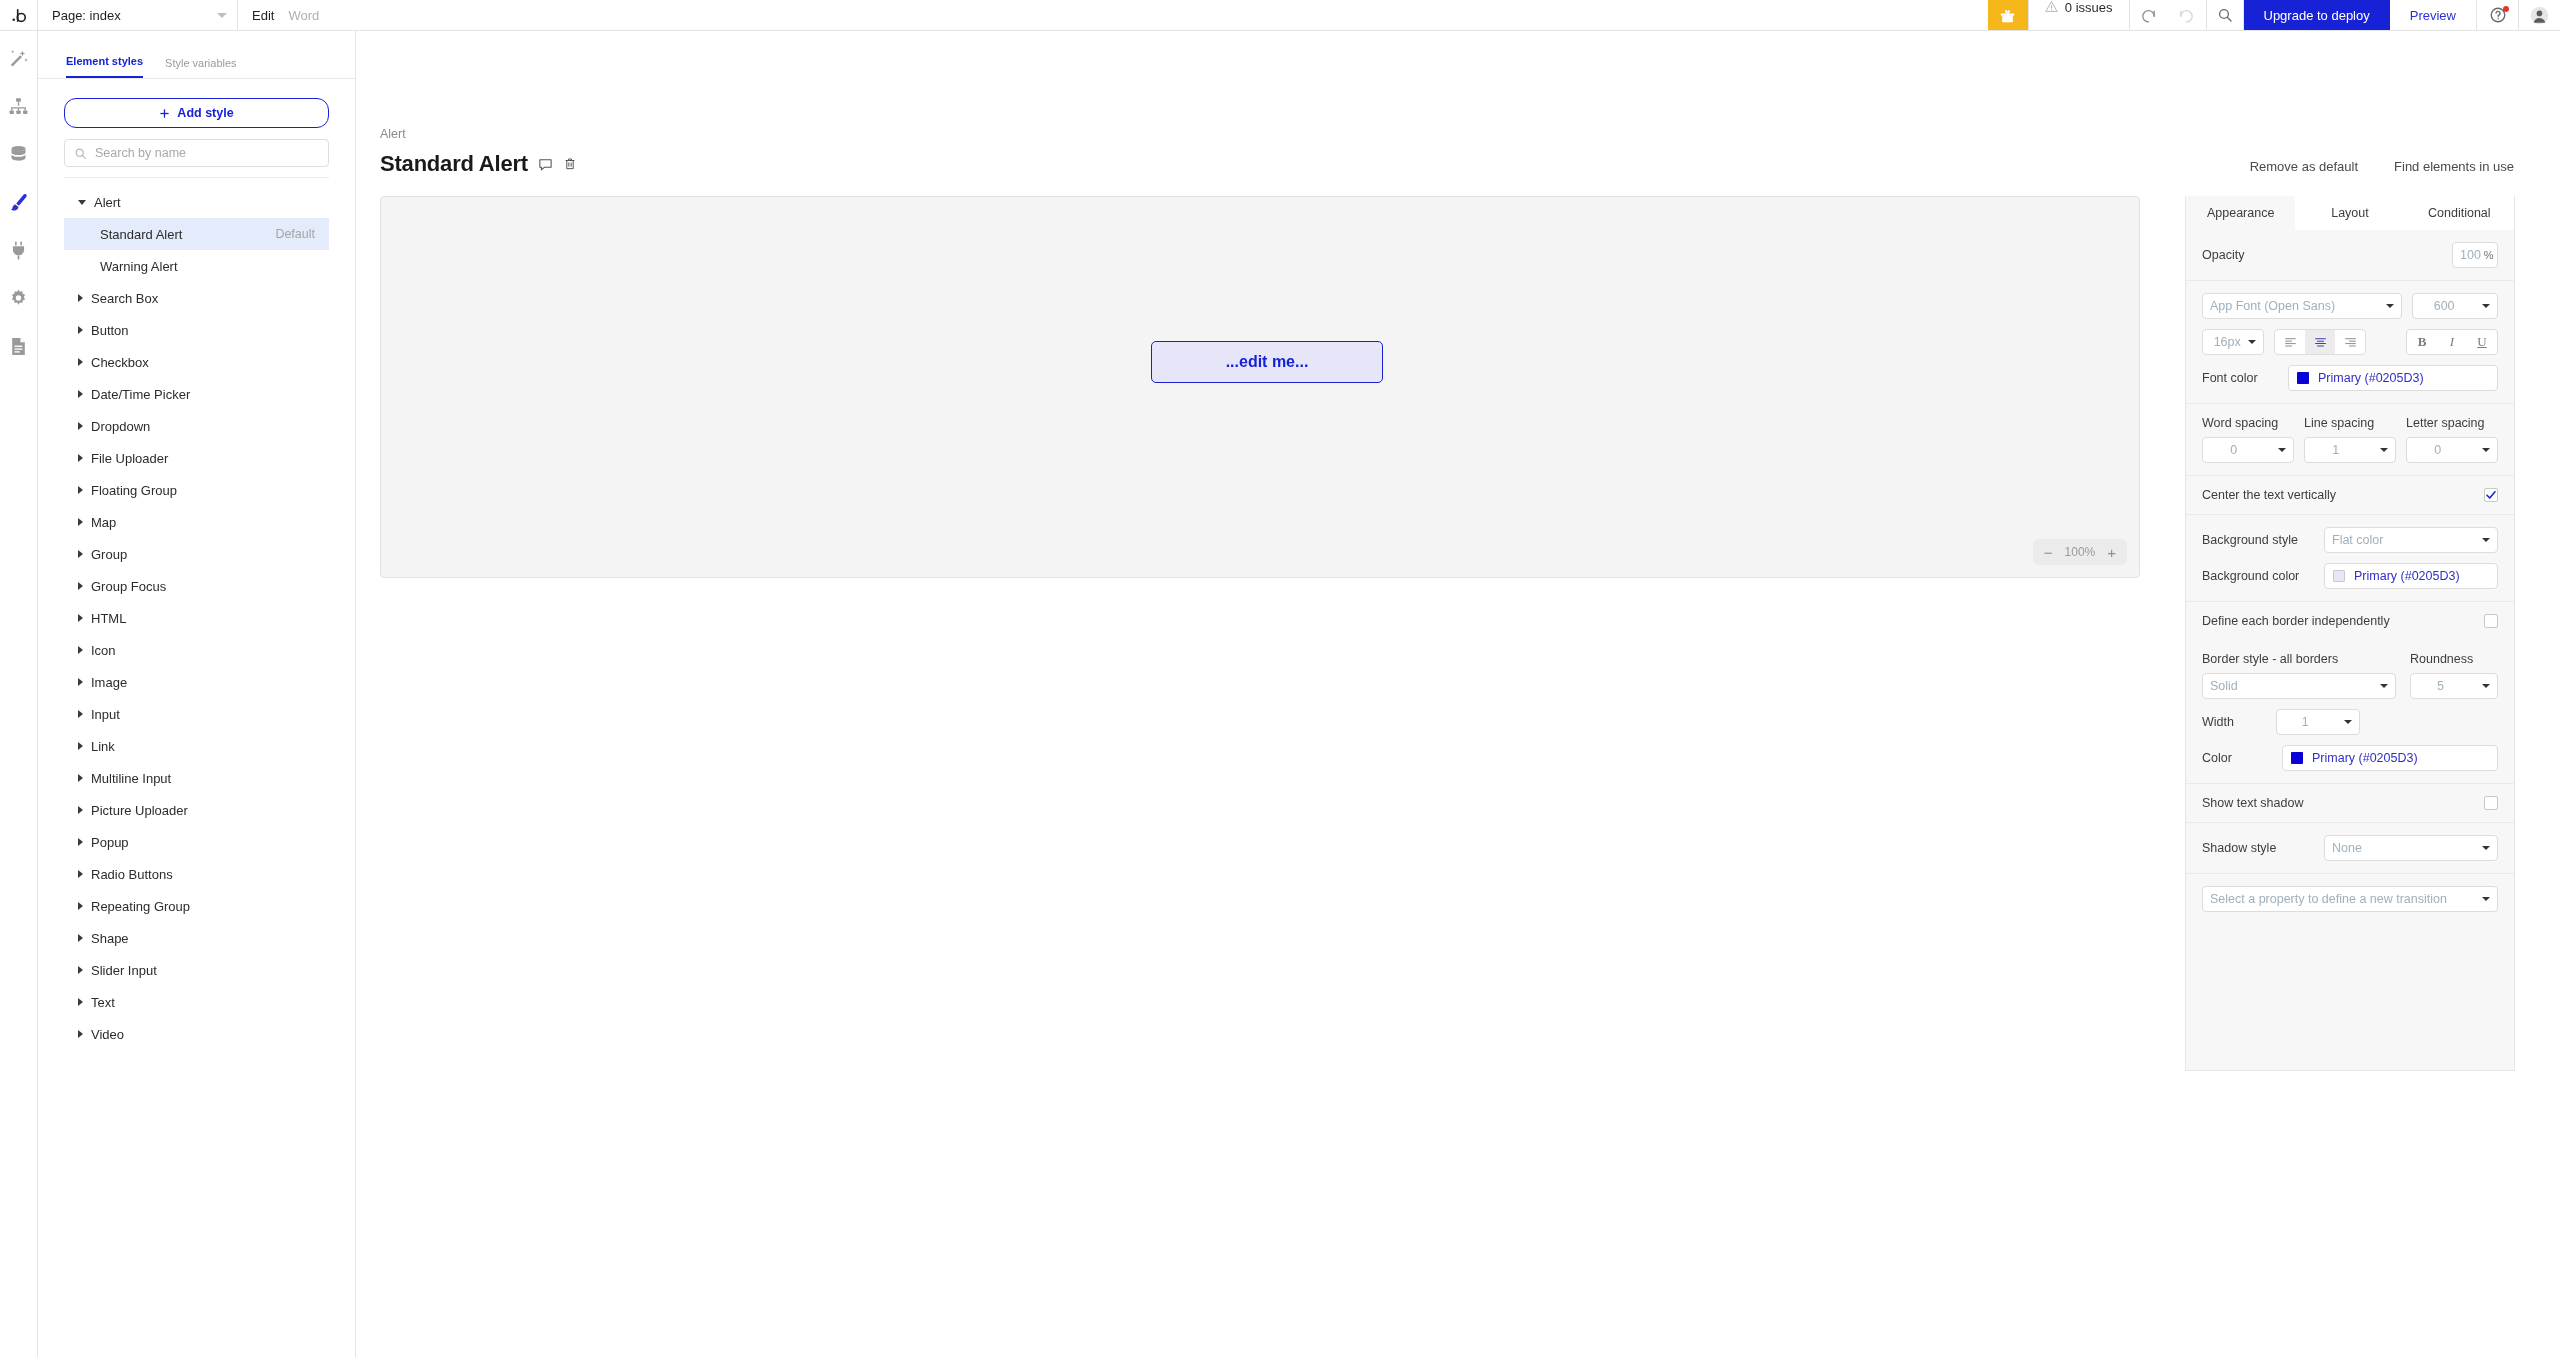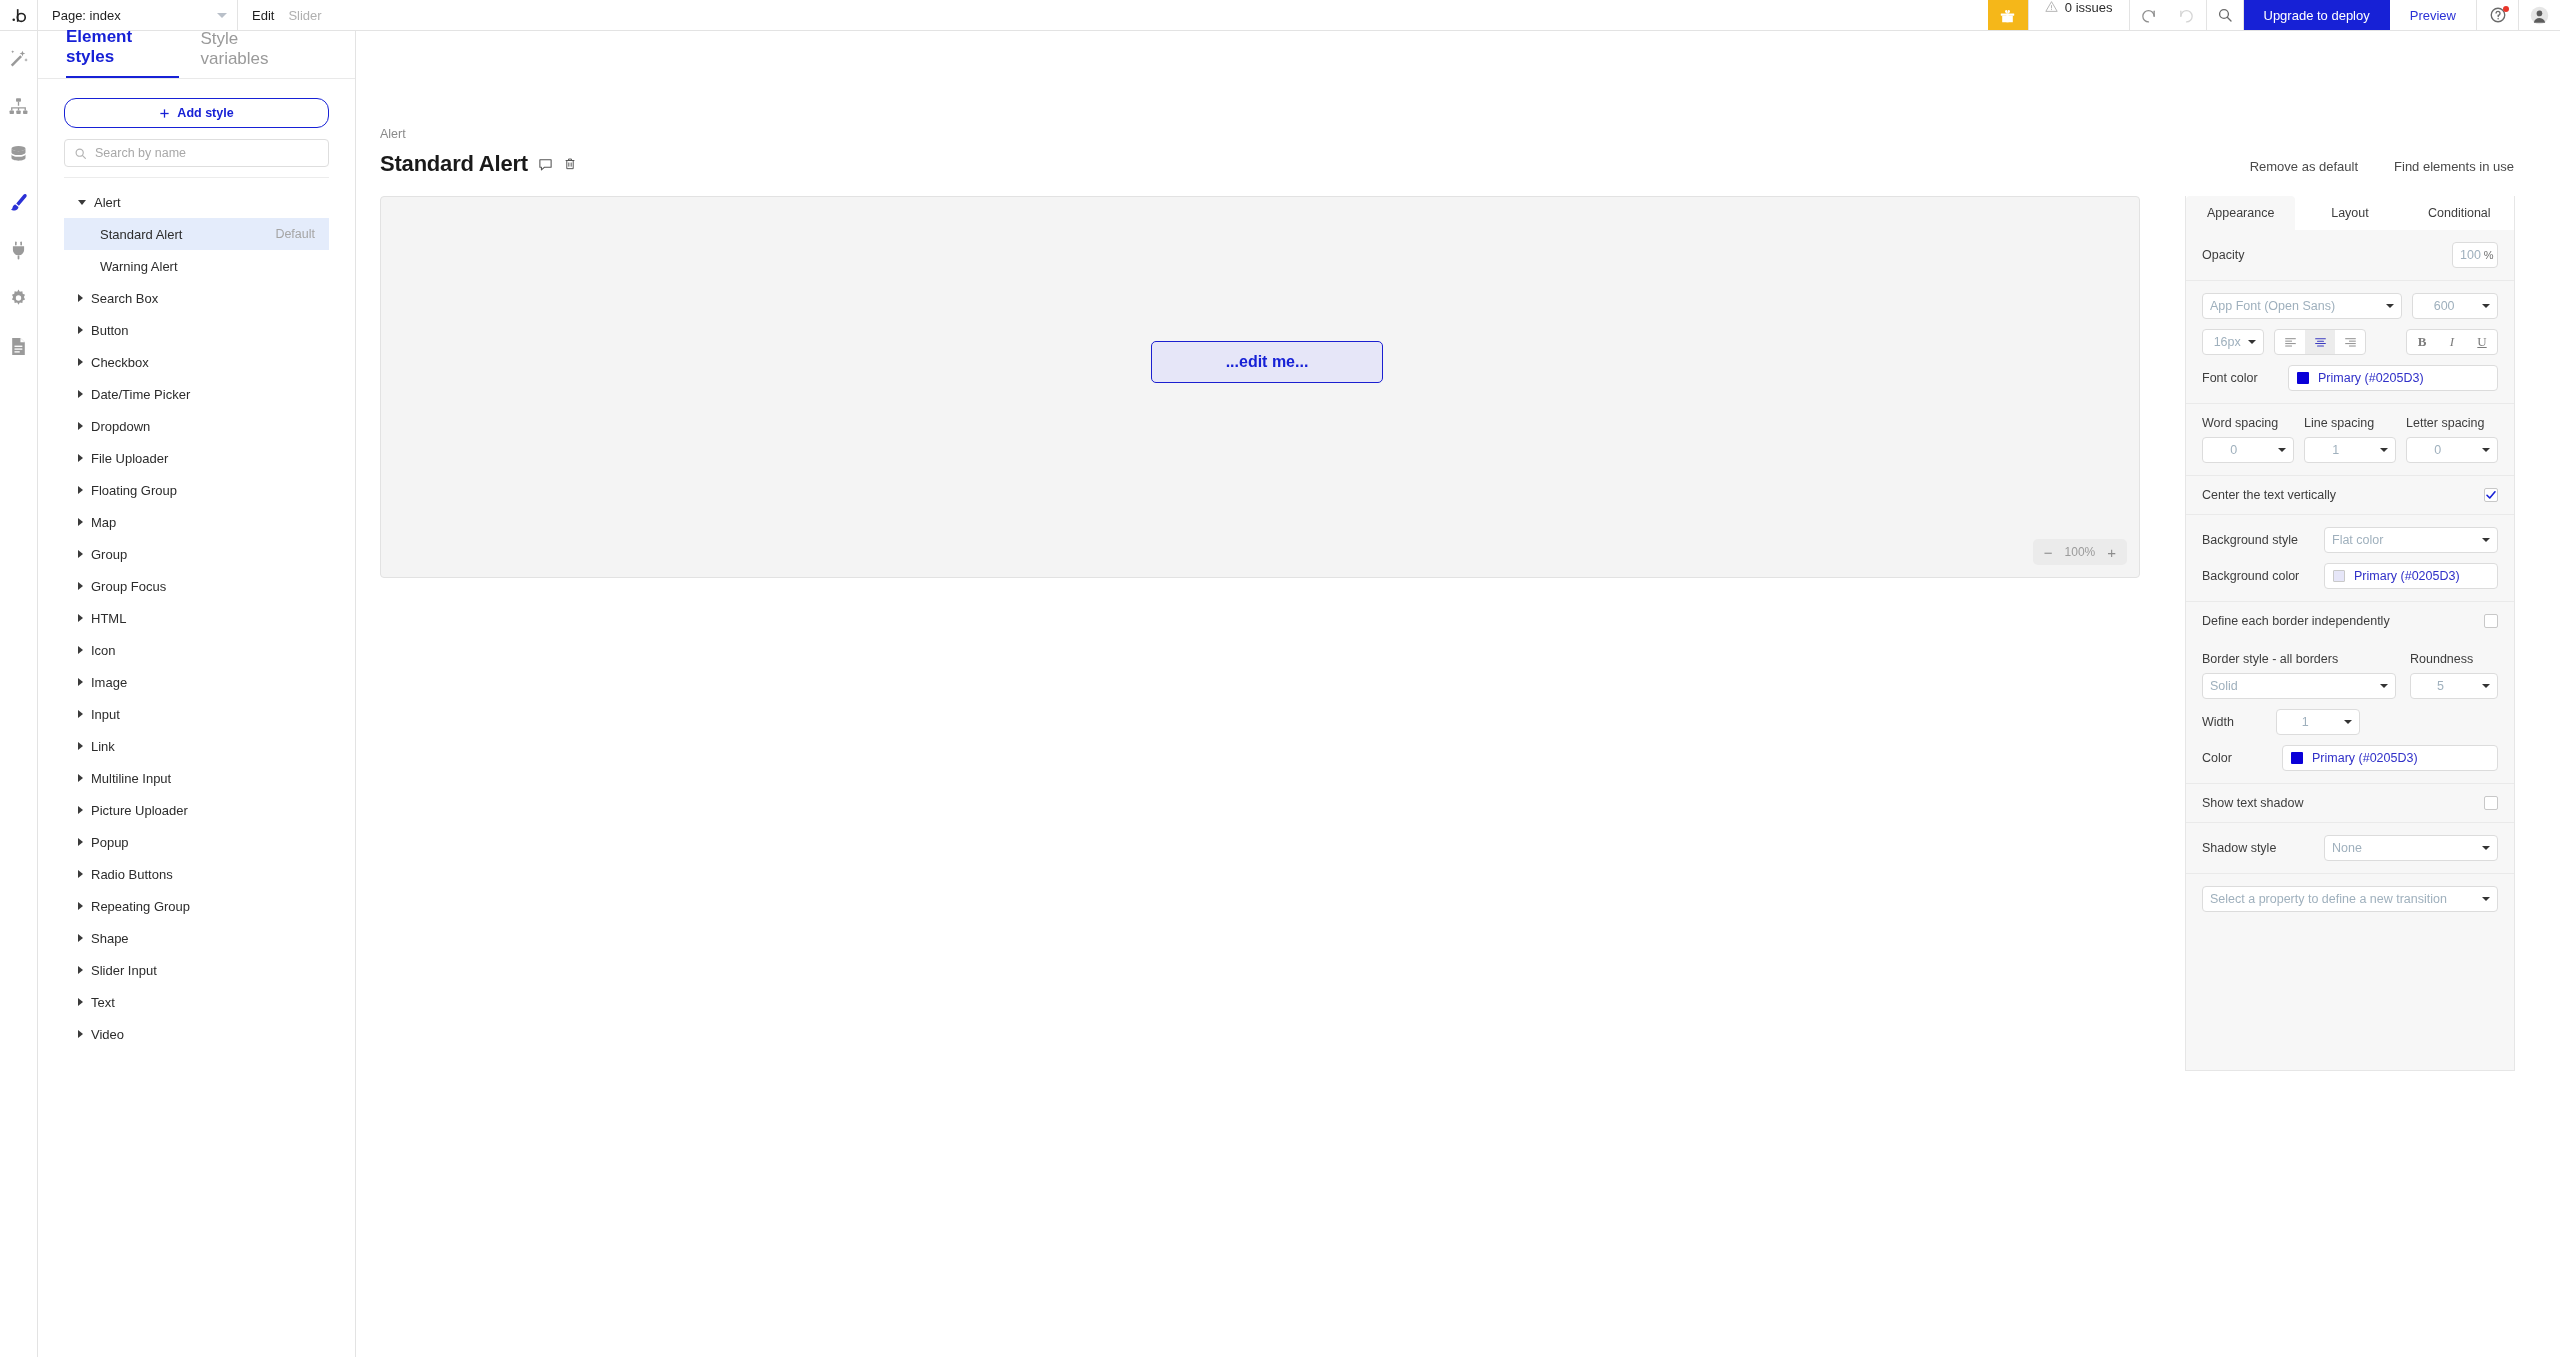--- a/index.html
+++ b/index.html
@@ -71,21 +71,21 @@
   
   .lpanel {
     position: absolute; left: 38px; top: 31px; width: 318px; bottom: 0;
     background: #fff; border-right: 1px solid #e3e3e3;
   }
   .lp-tabs {
     display:flex; gap: 0; padding: 0 28px; height: 48px; align-items: flex-end;
     border-bottom: 1px solid #e9e9e9;
   }
   .lp-tab {
-    font-size: 17px; padding: 0 0 9px 0; margin-right: 22px; cursor:pointer; color:#9a9a9a;
+    font-size: 11px; padding: 0 0 9px 0; margin-right: 22px; cursor:pointer; color:#9a9a9a;
   }
   .lp-tab.active { color: #1721d6; font-weight: 700; border-bottom: 2.5px solid #1721d6; }
 
   .lp-body { padding: 19px 26px 0 26px; }
   .add-style-btn {
     width: 100%; height: 30px; border: 1px solid #1721d6; border-radius: 12px;
     color: #1721d6; font-size: 12.5px; font-weight: 700; background: #fff;
     display:flex; align-items:center; justify-content:center; gap: 7px; cursor: pointer;
   }
   .search-box {
@@ -198,21 +198,21 @@
       <circle cx="6" cy="17.5" r="1.6" fill="#222"></circle>
       <path d="M11 4 L11 20" stroke="#222" stroke-width="2.1" fill="none"></path>
       <circle cx="15.5" cy="14.5" r="5" stroke="#222" stroke-width="2.1" fill="none"></circle>
     </svg>
   </div>
   <div class="page-select">
     <span class="page-select-label">Page: index</span>
     <span class="caret-sm"></span>
   </div>
   <div class="tb-edit">Edit</div>
-  <div class="tb-saved">Slider</div>
+  <div class="tb-saved">Word</div>
   <div class="tb-spacer"></div>
 
   <div class="gift-btn">
     <svg width="17" height="17" viewBox="0 0 24 24" fill="#fff">
       <rect x="2.5" y="9" width="19" height="3.2" rx="0.5"></rect>
       <rect x="4.5" y="12.5" width="15" height="9" rx="0.5"></rect>
       <rect x="10.4" y="9" width="3.2" height="12.5"></rect>
       <path d="M12 8.5 C10 8.5 8.5 7.6 8.5 6.2 C8.5 5 9.4 4.2 10.4 4.2 C11.6 4.2 12 6 12 8.5 Z"></path>
       <path d="M12 8.5 C14 8.5 15.5 7.6 15.5 6.2 C15.5 5 14.6 4.2 13.6 4.2 C12.4 4.2 12 6 12 8.5 Z"></path>
     </svg>

